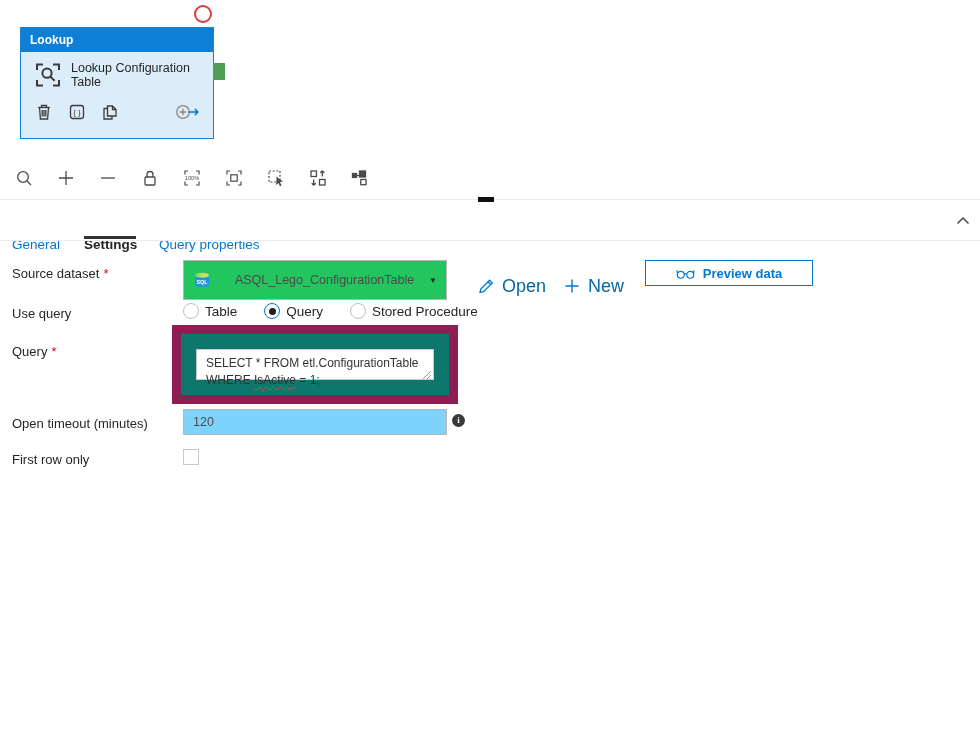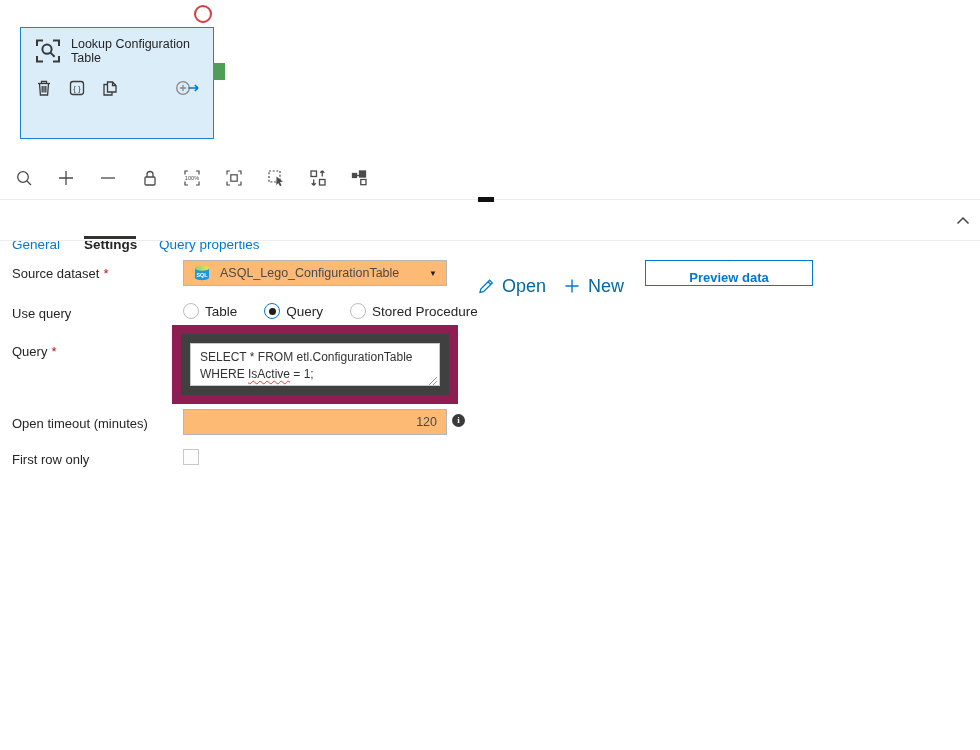--- a/index.html
+++ b/index.html
@@ -36,67 +36,68 @@
   .tab-settings { left:84px; color:#252525; font-weight:700; }
   .tab-user { left:159px; color:#0078d4; }
   .tab-underline { position:absolute; left:84px; top:236px; width:52px; height:3px; background:#323130; }
   .tabbar-border { position:absolute; left:0; top:240px; width:980px; height:1px; background:#ededed; }
   .collapse-chevron { position:absolute; left:954px; top:212px; width:18px; height:18px; color:#444; cursor:pointer; }
 
   
   .flabel { position:absolute; left:12px; font-size:13px; color:#262626; }
   .req { color:#c50f1f; margin-left:4px; }
 
-  .dropdown { position:absolute; left:183px; top:260px; width:264px; height:26px; background:#fdba74;
-              border:1px solid #b6b6b6; display:flex; align-items:center; padding:0 9px; cursor:pointer; }
+  .dropdown { position:absolute; left:183px; top:260px; width:264px; height:40px; background:#22c55e;
+              border:1px solid #b6b6b6; display:flex; align-items:center; padding:0 9px; cursor:pointer;text-align:center; }
   .sql-ic { width:18px; height:18px; flex:0 0 auto; }
   .dd-text { flex:1; font-size:12.5px; color:#4a4a4a; margin-left:9px; white-space:nowrap; overflow:hidden; }
   .dd-caret { font-size:8px; color:#1f1f1f; }
 
   .link-btn { position:absolute; top:274px; height:24px; display:flex; align-items:center; gap:7px;
               cursor:pointer; font-size:18px; color:#0369a1; }
   .open-btn { left:477px; }
   .new-btn  { left:563px; }
   .link-btn svg { width:18px; height:18px; }
   .preview-btn { position:absolute; left:645px; top:260px; width:168px; height:26px; background:#fff;
                  border:1px solid #0078d4; color:#0078d4; font-size:13px; font-weight:700;
-                 display:flex; align-items:center; justify-content:center; gap:8px; cursor:pointer;flex-direction:column; }
+                 display:flex; align-items:center; justify-content:center; gap:8px; cursor:pointer; }
   .preview-btn svg { width:19px; height:13px; }
 
   .radio-row { position:absolute; left:183px; top:303px; display:flex; gap:27px; }
   .radio-opt { display:flex; align-items:center; gap:6px; cursor:pointer; }
   .radio { width:16px; height:16px; border-radius:50%; border:1px solid #bdbdbd; background:#fff;
            display:flex; align-items:center; justify-content:center; }
   .radio.sel { border:1.5px solid #0078d4; }
   .radio.sel .dot { width:7px; height:7px; border-radius:50%; background:#201f1e; }
   .radio-label { font-size:13.5px; color:#262626; }
 
   .hl-box { position:absolute; left:172px; top:325px; width:286px; height:79px;
-            border:9px solid #8e1d51; padding:9px; background:#404040; }
+            border:9px solid #8e1d51; padding:15px; background:#0f766e; }
   .query-area { position:relative; width:100%; height:100%; border:1px solid #c9c9c9; background:#fff;
                 padding:5px 9px; font-size:12px; line-height:17px; color:#333; cursor:text; }
   .squiggle { text-decoration:underline; text-decoration-style:wavy; text-decoration-color:#e5403a;
               text-decoration-thickness:1px; text-underline-offset:2px;text-align:center; }
   .resize-h { position:absolute; right:1px; bottom:1px; width:10px; height:10px; }
 
   .timeout-input { position:absolute; left:183px; top:409px; width:264px; height:26px;
-                   border:1px solid #b6b6b6; background:#fdba74; font-family:"Liberation Sans",sans-serif;
-                   font-size:12.5px; color:#4a4a4a; padding:0 9px; outline:none;text-align:right; }
+                   border:1px solid #b6b6b6; background:#7dd3fc; font-family:"Liberation Sans",sans-serif;
+                   font-size:12.5px; color:#4a4a4a; padding:0 9px; outline:none; }
   .info-ic { position:absolute; left:452px; top:414px; width:13px; height:13px; border-radius:50%;
              background:#3a3a3a; color:#fff; font-size:9px; font-weight:700; line-height:13px;
              text-align:center; font-family:"Liberation Serif",serif; }
   .checkbox { position:absolute; left:183px; top:449px; width:16px; height:16px;
               border:1px solid #c8c8c8; background:#fdfdfd; cursor:pointer; }
 </style>
 </head>
 <body>
 
 <div id="stage">
 
   <div class="card">
+    <div class="card-header">Lookup</div>
     <div class="card-body">
       <span class="lookup-glyph">
         <svg viewBox="0 0 28 28" fill="none" stroke="currentColor" stroke-width="2">
           <path d="M3 9 V3.5 H9"></path>
             <path d="M19 3.5 H25 V9"></path>
             <path d="M25 19 V24.5 H19"></path>
             <path d="M9 24.5 H3 V19"></path>
           <circle cx="13" cy="12.2" r="4.6"></circle>
             <path d="M16.4 15.6 L20.6 19.8"></path>
         </svg>

